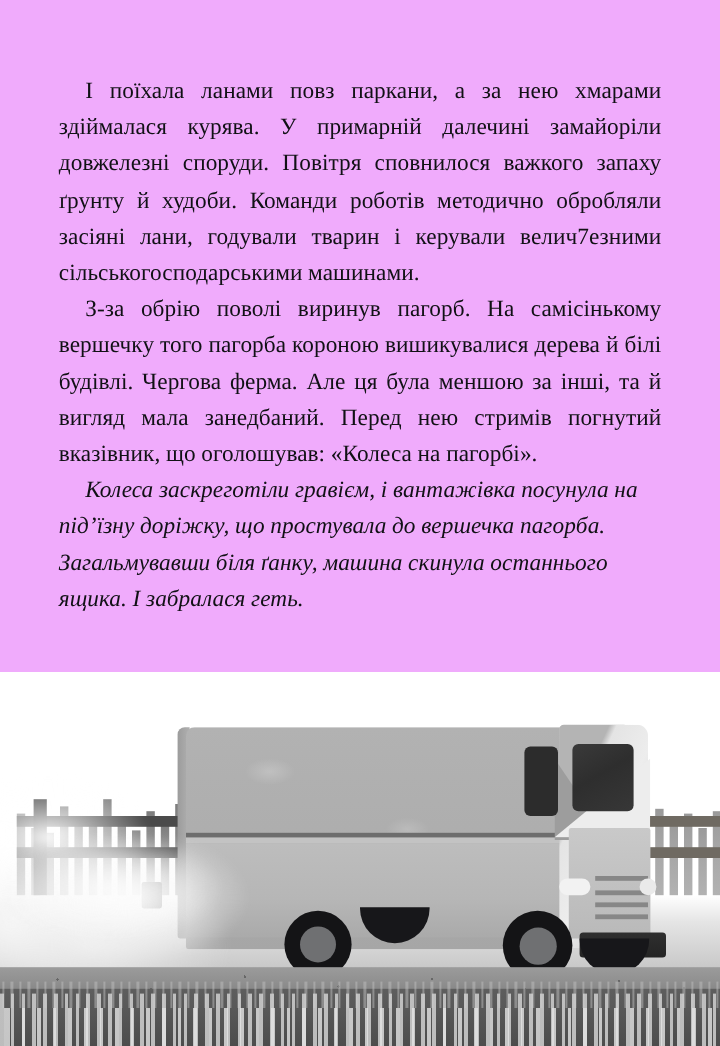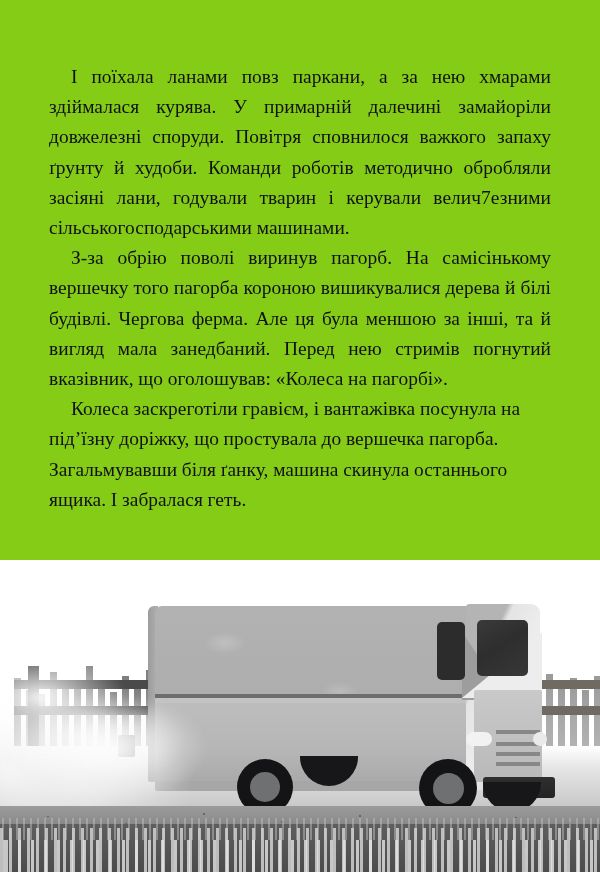--- a/index.html
+++ b/index.html
@@ -14,21 +14,21 @@
     font-family: "Liberation Serif", "DejaVu Serif", serif;
     color: #16161a;
     overflow: hidden;
     position: relative;
   }
 
   
   .page {
     position: absolute;
     inset: 0;
-    background: #84cc16;
+    background: #f0abfc;
   }
 
   
   .textblock {
     position: absolute;
     left: 49px;
     top: 62px;
     width: 502px;
   }
   .para {
@@ -36,21 +36,21 @@
     font-size: 19.4px;
     line-height: 30.2px;
     text-align: justify;
     text-indent: 22px;
     letter-spacing: 0.05px;
     word-spacing: -0.2px;
     color: #111115;
     -webkit-font-smoothing: antialiased;
   }
   .para + .para { margin-top: 0; }
-  .para:last-of-type { text-align: left; }
+  .para:last-of-type { text-align: left; font-style: italic; }
 
   
   .illustration {
     position: absolute;
     left: 0;
     top: 560px;
     width: 600px;
     height: 312px;
     overflow: hidden;
     background: #ffffff;

